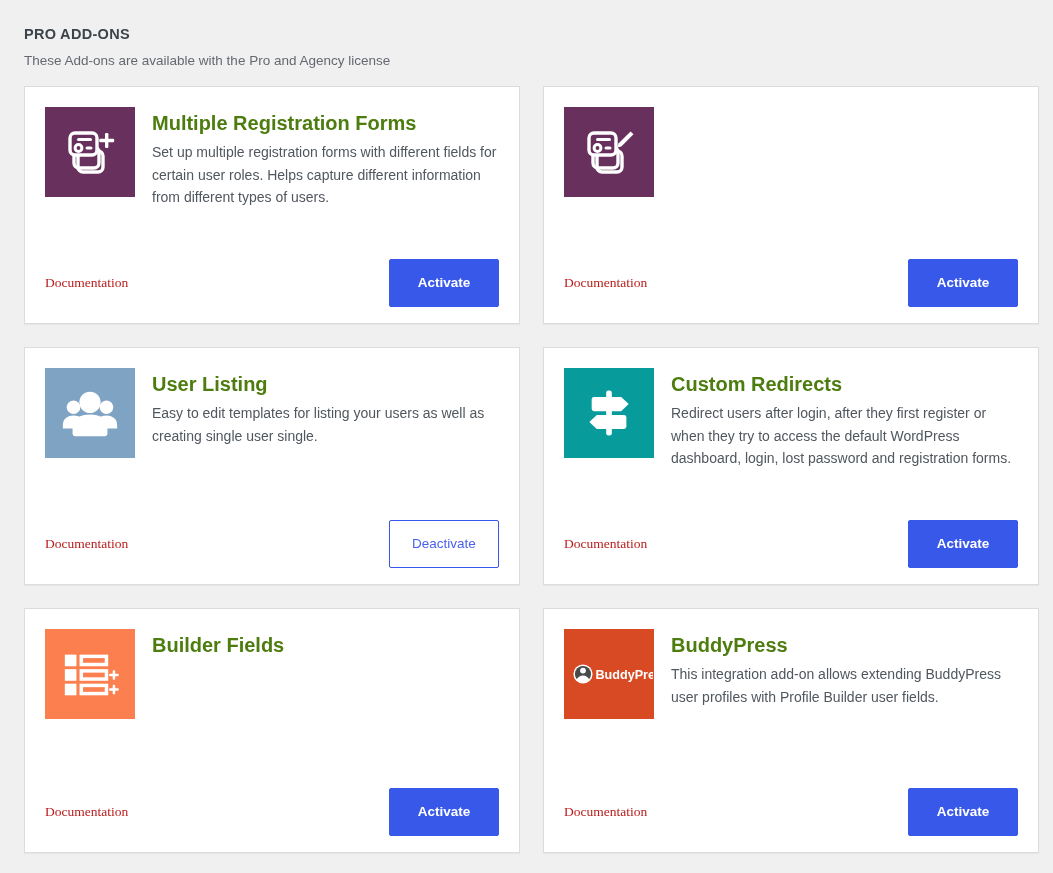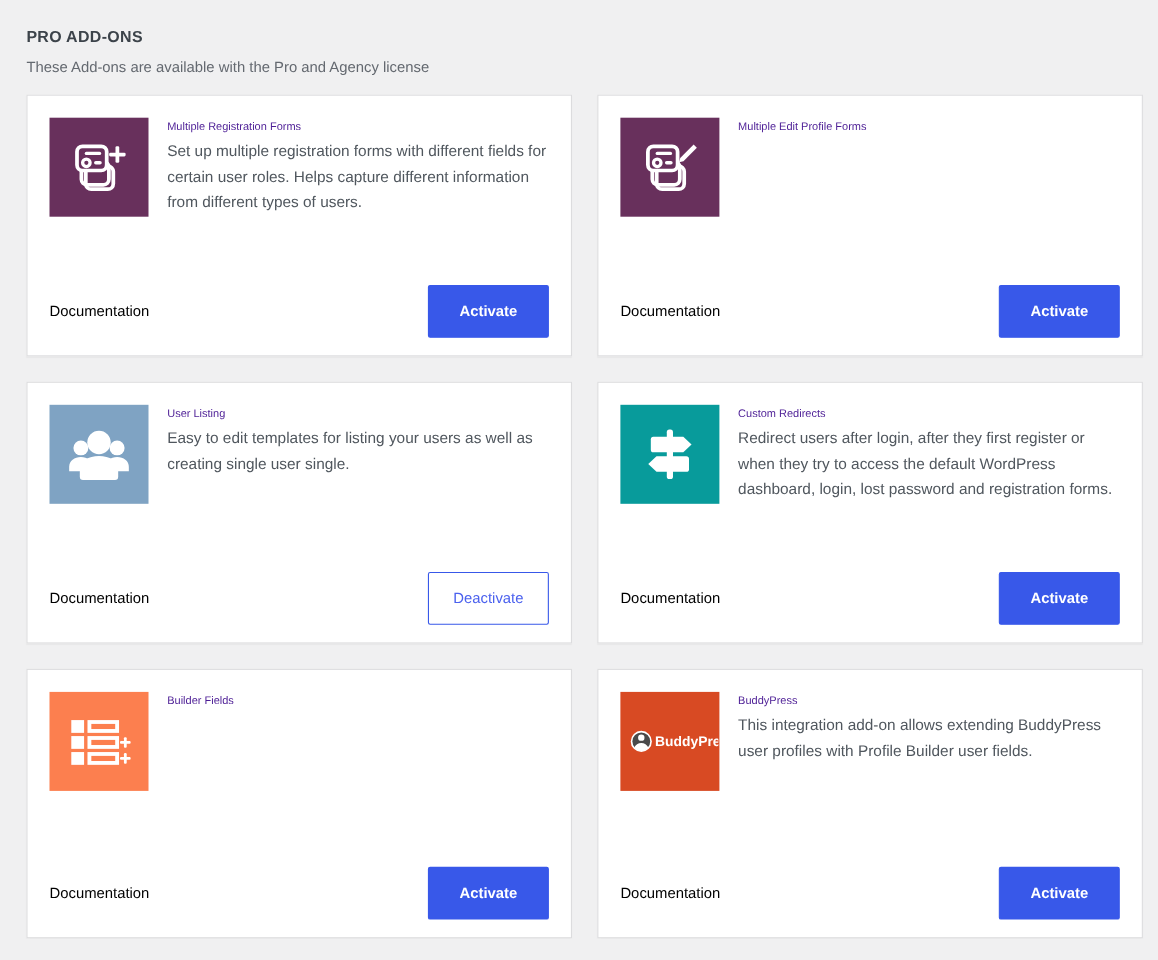--- a/index.html
+++ b/index.html
@@ -43,35 +43,35 @@
   .card-body { display: flex; gap: 17px; flex: 1 1 auto; }
 
   .addon-icon {
     width: 90px; height: 90px; flex: 0 0 90px;
     display: flex; align-items: center; justify-content: center;
   }
   .addon-icon svg { display: block; }
 
   .addon-text { flex: 1 1 auto; min-width: 0; padding-top: 2px; }
   .addon-title {
-    font-size: 10px; font-weight: 400; color: #4c1d95;
+    font-size: 20px; font-weight: 700; color: #4d7c0f;
     margin: 0 0 3px 0; line-height: 1.45;
   }
   .addon-desc {
     font-size: 14px; color: #50575e; margin: 0;
     line-height: 1.62;
   }
 
   .card-foot {
     display: flex; align-items: center; justify-content: space-between;
     margin-top: auto; padding-top: 14px;
   }
   .doc-link {
-    font-size: 13.5px; color: #000000; text-decoration: none;
-    cursor: pointer; line-height: 1;
+    font-size: 13.5px; color: #b91c1c; text-decoration: none;
+    cursor: pointer; line-height: 1; font-family: Liberation Serif, serif;
   }
   .btn {
     font-family: "Liberation Sans", sans-serif;
     font-size: 13.5px;
     border-radius: 2px;
     cursor: pointer;
     line-height: 1;
     min-width: 110px;
   }
   .btn-primary {
@@ -133,21 +133,20 @@
             </g>
             <circle cx="20.5" cy="28" r="3.4" fill="none" stroke="#fff" stroke-width="3"></circle>
             <rect x="19" y="18" width="15" height="3" rx="1.5" fill="#fff"></rect>
             <rect x="27.5" y="26.4" width="7" height="3.2" rx="1.6" fill="#fff"></rect>
             <g fill="#fff">
               <path d="M53.6 11.4l2.9 2.9-12.2 12.2-4 1.1 1.1-4z"></path>
             </g>
           </svg>
         </div>
         <div class="addon-text">
-          <p class="addon-title">Multiple Edit Profile Forms</p>
         </div>
       </div>
       <div class="card-foot">
         <a class="doc-link" href="#">Documentation</a>
         <button class="btn btn-primary">Activate</button>
       </div>
     </div>
 
     <div class="card">
       <div class="card-body">

